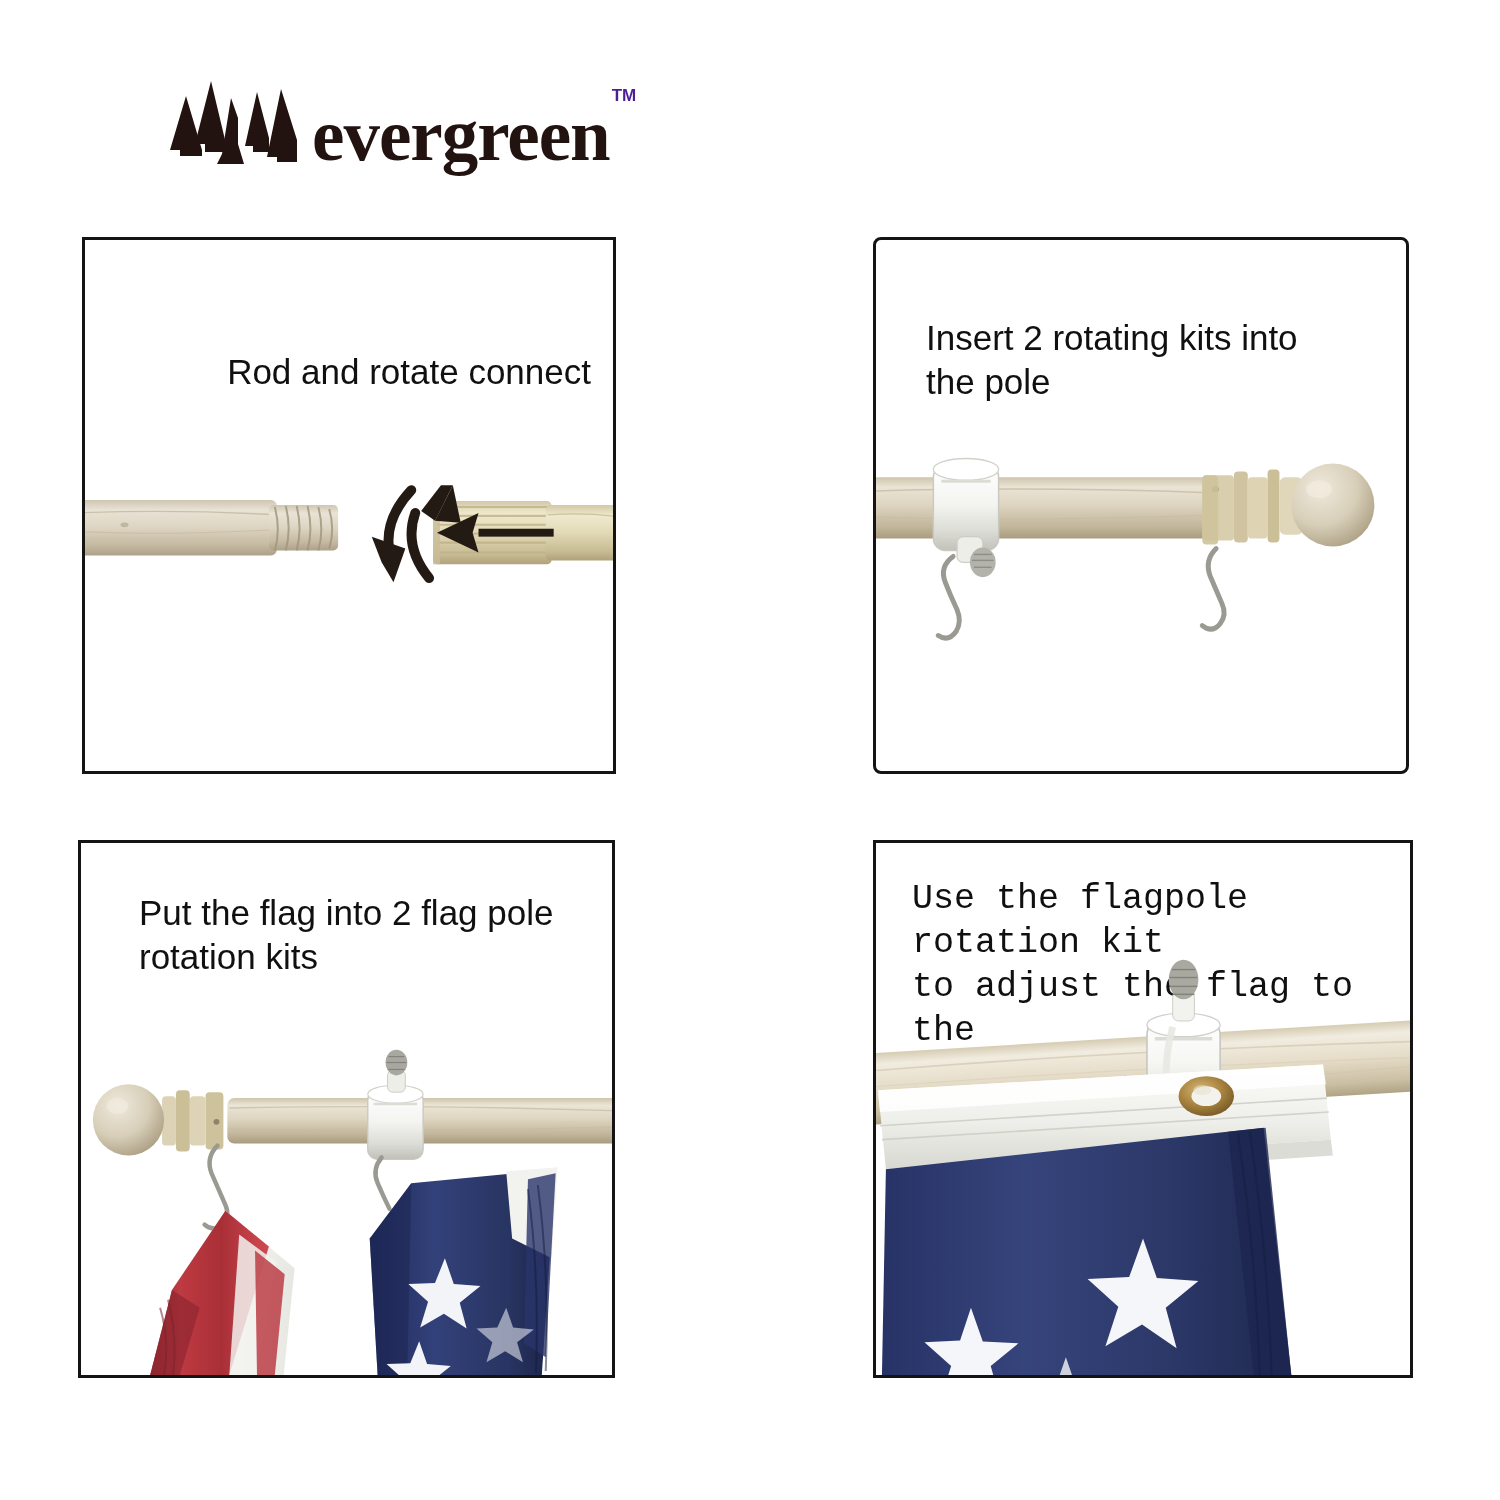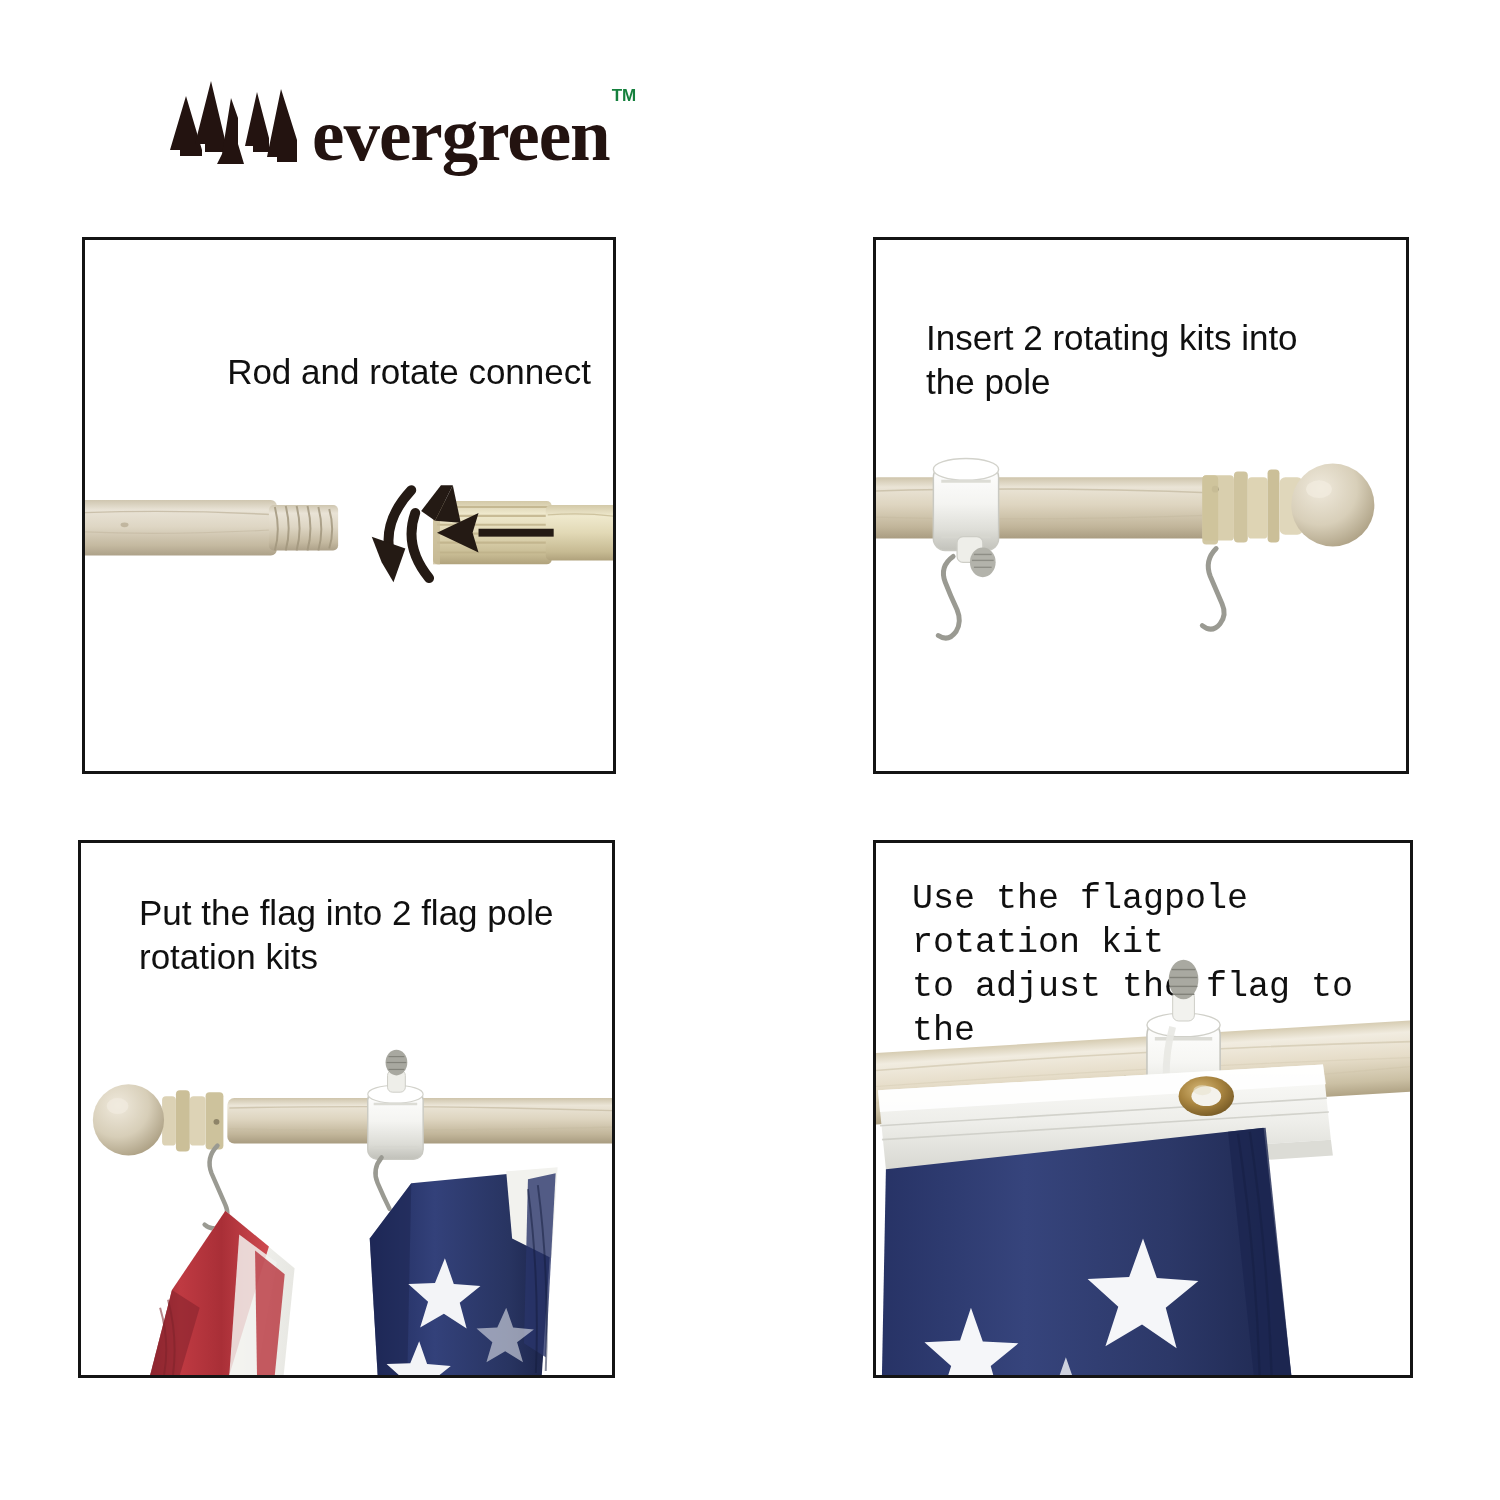--- a/index.html
+++ b/index.html
@@ -25,21 +25,21 @@
     font-family:"Liberation Serif", serif;
     font-size:73px; font-weight:700;
     letter-spacing:-1px;
     line-height:.82;
     color:#231310;
     margin-left:14px;
   }
   #brand-tm{
     font-family:"Liberation Sans", sans-serif;
     font-size:17px; font-weight:700;
-    color:#15803d;
+    color:#4c1d95;
     align-self:flex-start;
     margin-top:8px; margin-left:2px;
   }
   #title-block{
     position:absolute; left:640px; top:52px; width:720px;
     text-align:center;
   }
   .title-line{
     font-family:"Liberation Sans", sans-serif;
     font-stretch:condensed;
@@ -52,21 +52,21 @@
   }
 
   
   .panel{
     position:absolute;
     border:3px solid #141414;
     background:#ffffff;
     overflow:hidden;
   }
   #panel-1{ left:82px;  top:237px;  width:534px; height:537px; }
-  #panel-2{ left:873px; top:237px;  width:536px; height:537px; }
+  #panel-2{ left:873px; top:237px;  width:536px; height:537px;border-radius:8px; }
   #panel-3{ left:78px;  top:840px;  width:537px; height:538px; }
   #panel-4{ left:873px; top:840px;  width:540px; height:538px; }
 
   .caption{
     position:absolute;
     font-size:35px;
     line-height:1.26;
     color:#101010;
     white-space:pre-line;
   }

